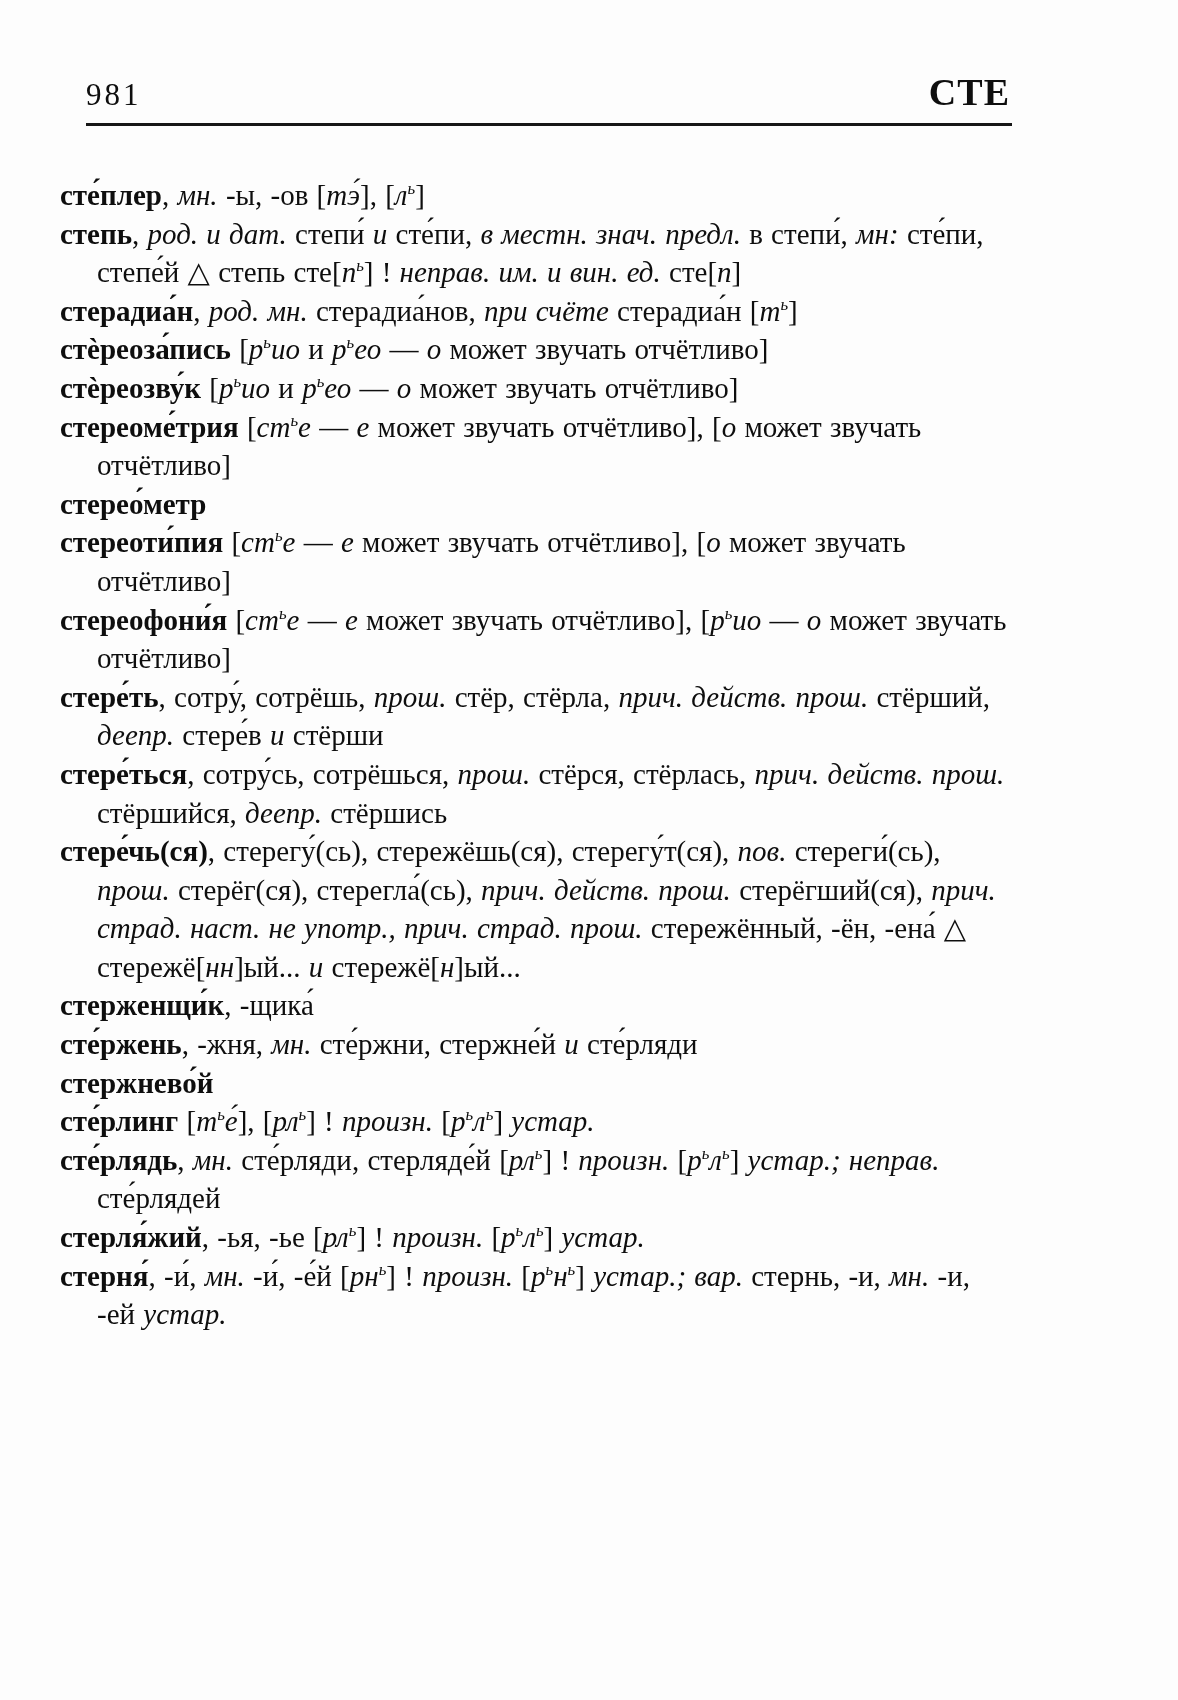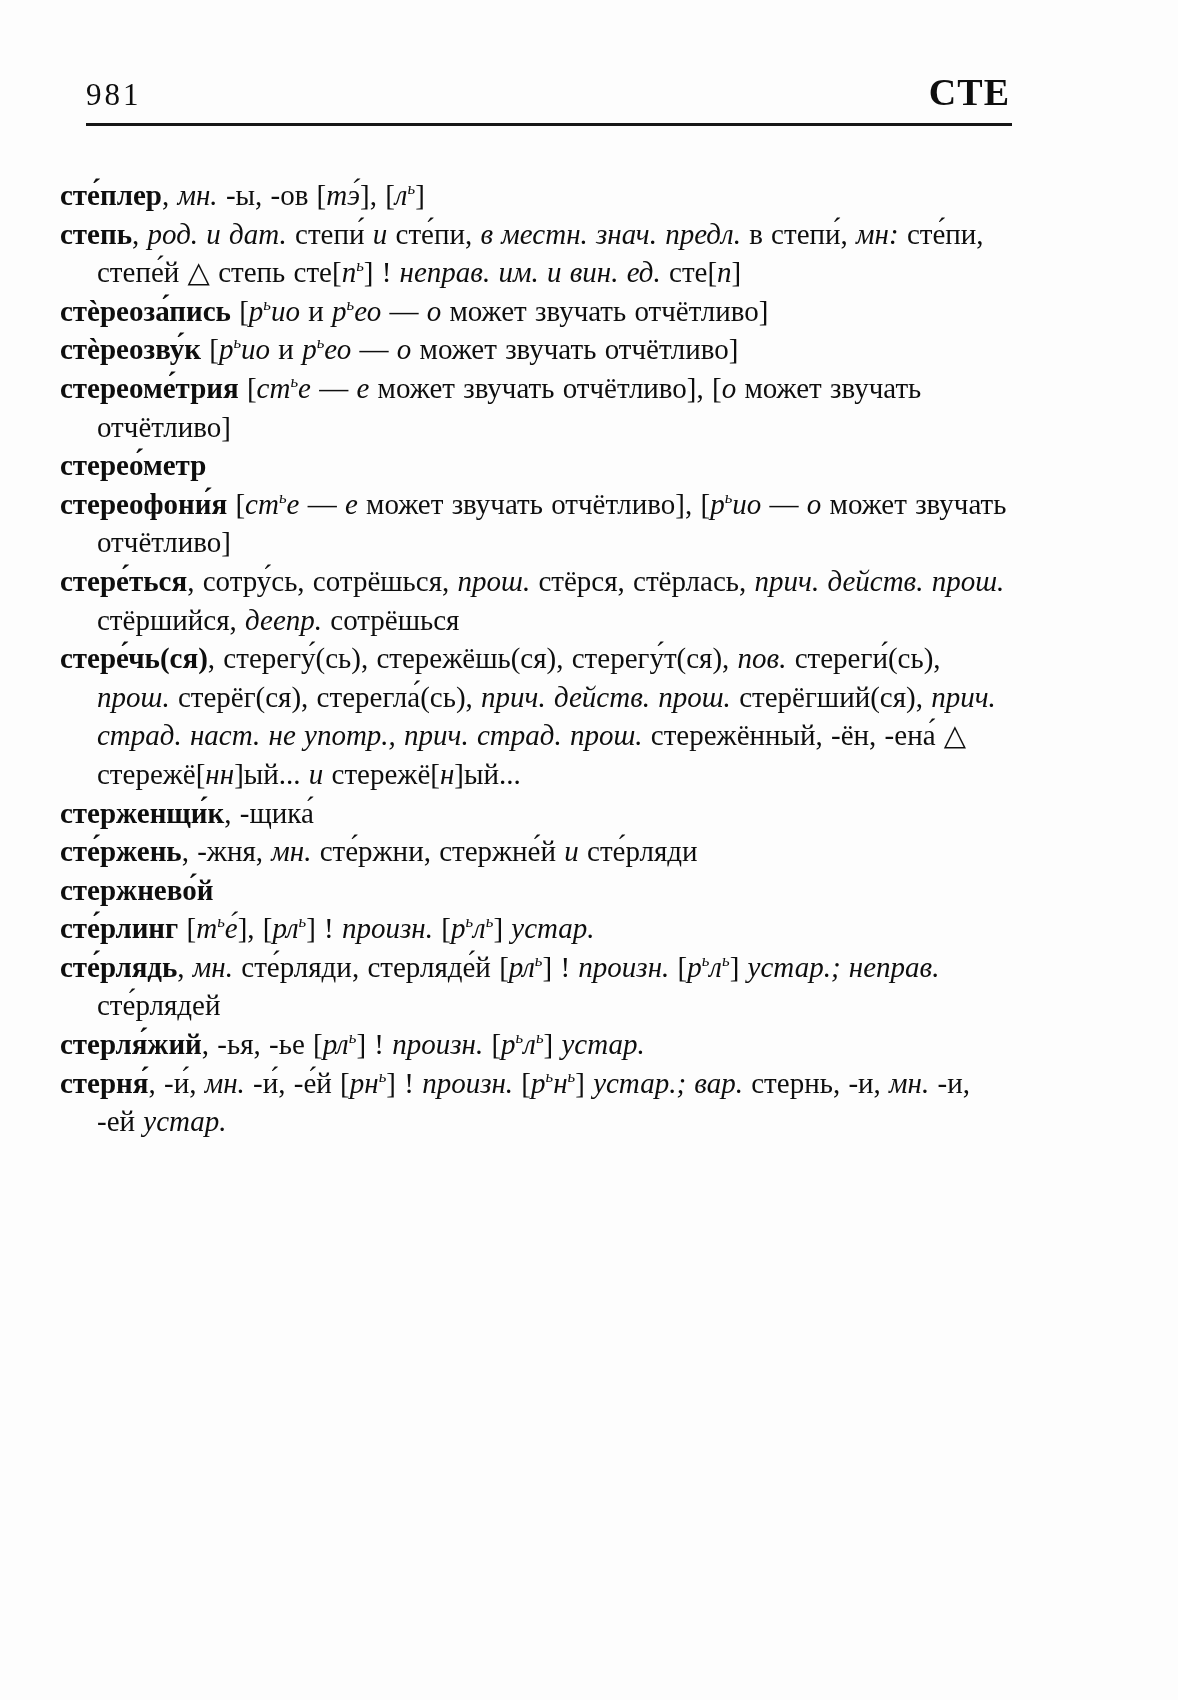--- a/index.html
+++ b/index.html
@@ -37,26 +37,29 @@
 
 <div class="page">
   <header class="header">
     <span class="pnum">981</span>
     <span class="psec">СТЕ</span>
   </header>
   <hr class="rule">
   <main class="entries">
       <p class="entry"><span class="run-b">сте́плер</span><span class="run-r">, </span><span class="run-i">мн.</span><span class="run-r"> -ы, -ов [</span><span class="run-i">тэ́</span><span class="run-r">], [</span><span class="run-i">л</span><sup class="run-s">ь</sup><span class="run-r">]</span></p>
       <p class="entry"><span class="run-b">степь</span><span class="run-r">, </span><span class="run-i">род. и дат.</span><span class="run-r"> степи́ </span><span class="run-i">и</span><span class="run-r"> сте́пи, </span><span class="run-i">в местн. знач. предл.</span><span class="run-r"> в степи́, </span><span class="run-i">мн:</span><span class="run-r"> сте́пи, степе́й △ степь сте[</span><span class="run-i">п</span><sup class="run-s">ь</sup><span class="run-r">] ! </span><span class="run-i">неправ. им. и вин. ед.</span><span class="run-r"> сте[</span><span class="run-i">п</span><span class="run-r">]</span></p>
+      <p class="entry"><span class="run-b">стерадиа́н</span><span class="run-r">, </span><span class="run-i">род. мн.</span><span class="run-r"> стерадиа́нов, </span><span class="run-i">при счёте</span><span class="run-r"> стерадиа́н [</span><span class="run-i">т</span><sup class="run-s">ь</sup><span class="run-r">]</span></p>
       <p class="entry"><span class="run-b">стѐреоза́пись</span><span class="run-r"> [</span><span class="run-i">р</span><sup class="run-s">ь</sup><span class="run-i">ио</span><span class="run-r"> и </span><span class="run-i">р</span><sup class="run-s">ь</sup><span class="run-i">ео</span><span class="run-r"> — </span><span class="run-i">о</span><span class="run-r"> может звучать отчётливо]</span></p>
       <p class="entry"><span class="run-b">стѐреозву́к</span><span class="run-r"> [</span><span class="run-i">р</span><sup class="run-s">ь</sup><span class="run-i">ио</span><span class="run-r"> и </span><span class="run-i">р</span><sup class="run-s">ь</sup><span class="run-i">ео</span><span class="run-r"> — </span><span class="run-i">о</span><span class="run-r"> может звучать отчётливо]</span></p>
       <p class="entry"><span class="run-b">стереоме́трия</span><span class="run-r"> [</span><span class="run-i">ст</span><sup class="run-s">ь</sup><span class="run-i">е</span><span class="run-r"> — </span><span class="run-i">е</span><span class="run-r"> может звучать отчётливо], [</span><span class="run-i">о</span><span class="run-r"> может звучать отчётливо]</span></p>
       <p class="entry"><span class="run-b">стерео́метр</span></p>
+      <p class="entry"><span class="run-b">стереоти́пия</span><span class="run-r"> [</span><span class="run-i">ст</span><sup class="run-s">ь</sup><span class="run-i">е</span><span class="run-r"> — </span><span class="run-i">е</span><span class="run-r"> может звучать отчётливо], [</span><span class="run-i">о</span><span class="run-r"> может звучать отчётливо]</span></p>
       <p class="entry"><span class="run-b">стереофони́я</span><span class="run-r"> [</span><span class="run-i">ст</span><sup class="run-s">ь</sup><span class="run-i">е</span><span class="run-r"> — </span><span class="run-i">е</span><span class="run-r"> может звучать отчётливо], [</span><span class="run-i">р</span><sup class="run-s">ь</sup><span class="run-i">ио</span><span class="run-r"> — </span><span class="run-i">о</span><span class="run-r"> может звучать отчётливо]</span></p>
-      <p class="entry"><span class="run-b">стере́ться</span><span class="run-r">, сотру́сь, сотрёшься, </span><span class="run-i">прош.</span><span class="run-r"> стёрся, стёрлась, </span><span class="run-i">прич. действ. прош.</span><span class="run-r"> стёршийся, </span><span class="run-i">деепр.</span><span class="run-r"> сотрёшься</span></p>
+      <p class="entry"><span class="run-b">стере́ть</span><span class="run-r">, сотру́, сотрёшь, </span><span class="run-i">прош.</span><span class="run-r"> стёр, стёрла, </span><span class="run-i">прич. действ. прош.</span><span class="run-r"> стёрший, </span><span class="run-i">деепр.</span><span class="run-r"> стере́в </span><span class="run-i">и</span><span class="run-r"> стёрши</span></p>
+      <p class="entry"><span class="run-b">стере́ться</span><span class="run-r">, сотру́сь, сотрёшься, </span><span class="run-i">прош.</span><span class="run-r"> стёрся, стёрлась, </span><span class="run-i">прич. действ. прош.</span><span class="run-r"> стёршийся, </span><span class="run-i">деепр.</span><span class="run-r"> стёршись</span></p>
       <p class="entry"><span class="run-b">стере́чь(ся)</span><span class="run-r">, стерегу́(сь), стережёшь(ся), стерегу́т(ся), </span><span class="run-i">пов.</span><span class="run-r"> стереги́(сь), </span><span class="run-i">прош.</span><span class="run-r"> стерёг(ся), стерегла́(сь), </span><span class="run-i">прич. действ. прош.</span><span class="run-r"> стерёгший(ся), </span><span class="run-i">прич. страд. наст. не употр., прич. страд. прош.</span><span class="run-r"> стережённый, -ён, -ена́ △ стережё[</span><span class="run-i">нн</span><span class="run-r">]ый... </span><span class="run-i">и</span><span class="run-r"> стережё[</span><span class="run-i">н</span><span class="run-r">]ый...</span></p>
       <p class="entry"><span class="run-b">стерженщи́к</span><span class="run-r">, -щика́</span></p>
       <p class="entry"><span class="run-b">сте́ржень</span><span class="run-r">, -жня, </span><span class="run-i">мн.</span><span class="run-r"> сте́ржни, стержне́й </span><span class="run-i">и</span><span class="run-r"> сте́рляди</span></p>
       <p class="entry"><span class="run-b">стержнево́й</span></p>
       <p class="entry"><span class="run-b">сте́рлинг</span><span class="run-r"> [</span><span class="run-i">т</span><sup class="run-s">ь</sup><span class="run-i">е́</span><span class="run-r">], [</span><span class="run-i">рл</span><sup class="run-s">ь</sup><span class="run-r">] ! </span><span class="run-i">произн.</span><span class="run-r"> [</span><span class="run-i">р</span><sup class="run-s">ь</sup><span class="run-i">л</span><sup class="run-s">ь</sup><span class="run-r">] </span><span class="run-i">устар.</span></p>
       <p class="entry"><span class="run-b">сте́рлядь</span><span class="run-r">, </span><span class="run-i">мн.</span><span class="run-r"> сте́рляди, стерляде́й [</span><span class="run-i">рл</span><sup class="run-s">ь</sup><span class="run-r">] ! </span><span class="run-i">произн.</span><span class="run-r"> [</span><span class="run-i">р</span><sup class="run-s">ь</sup><span class="run-i">л</span><sup class="run-s">ь</sup><span class="run-r">] </span><span class="run-i">устар.;</span><span class="run-r"> </span><span class="run-i">неправ.</span><span class="run-r"> сте́рлядей</span></p>
       <p class="entry"><span class="run-b">стерля́жий</span><span class="run-r">, -ья, -ье [</span><span class="run-i">рл</span><sup class="run-s">ь</sup><span class="run-r">] ! </span><span class="run-i">произн.</span><span class="run-r"> [</span><span class="run-i">р</span><sup class="run-s">ь</sup><span class="run-i">л</span><sup class="run-s">ь</sup><span class="run-r">] </span><span class="run-i">устар.</span></p>
       <p class="entry"><span class="run-b">стерня́</span><span class="run-r">, -и́, </span><span class="run-i">мн.</span><span class="run-r"> -и́, -е́й [</span><span class="run-i">рн</span><sup class="run-s">ь</sup><span class="run-r">] ! </span><span class="run-i">произн.</span><span class="run-r"> [</span><span class="run-i">р</span><sup class="run-s">ь</sup><span class="run-i">н</span><sup class="run-s">ь</sup><span class="run-r">] </span><span class="run-i">устар.;</span><span class="run-r"> </span><span class="run-i">вар.</span><span class="run-r"> стернь, -и, </span><span class="run-i">мн.</span><span class="run-r"> -и, -ей </span><span class="run-i">устар.</span></p>
     </main>
 </div>

